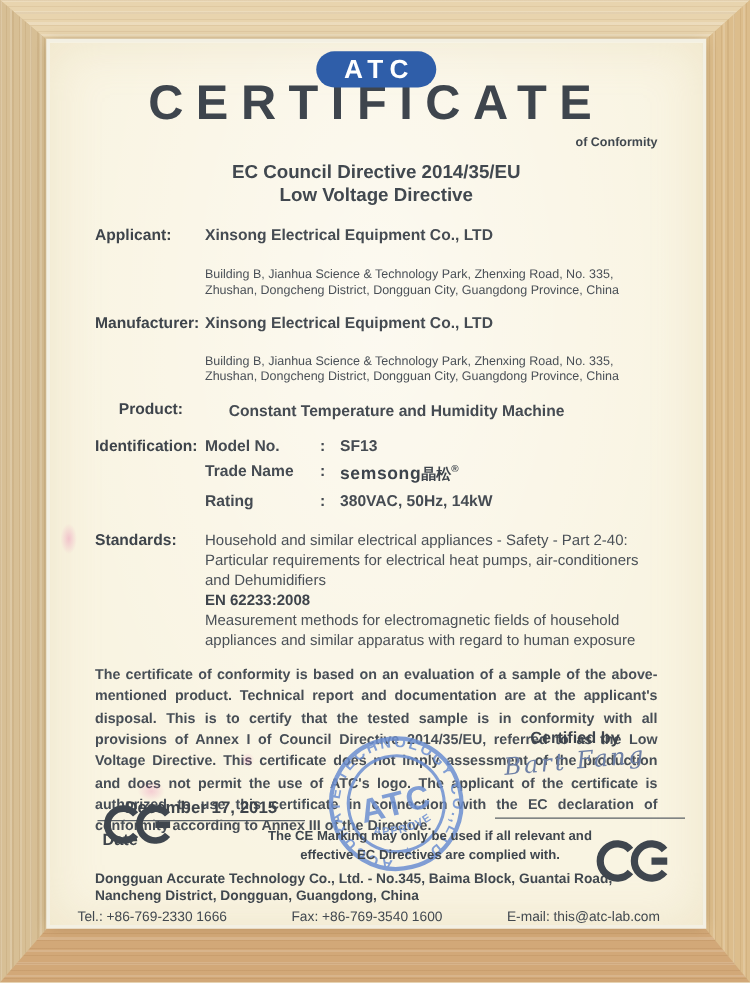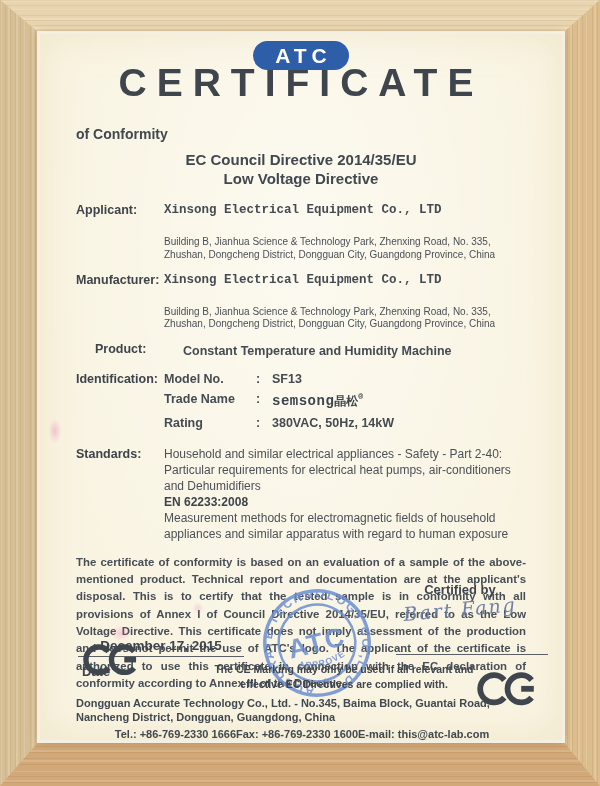--- a/index.html
+++ b/index.html
@@ -42,41 +42,41 @@
     color:#454b52;
   }
   .smudge{position:absolute;border-radius:50%;pointer-events:none;}
 
   
   .logo-pill{width:96px;height:29px;margin:7px auto 0;border-radius:15px;
     display:flex;align-items:center;justify-content:center;position:relative;z-index:3;}
   .logo-pill span{color:#fff;font-weight:bold;font-size:21px;letter-spacing:5px;padding-left:5px;}
   .cert-title{margin:-9px 0 0;text-align:center;font-size:39px;font-weight:bold;
     letter-spacing:10px;color:#3e454d;position:relative;z-index:2;}
-  .cert-sub{margin-top:21px;text-align:left;font-size:14px;font-weight:bold;color:#41484f;}
+  .cert-sub{margin-top:4px;text-align:right;font-size:10px;font-weight:bold;color:#41484f;}
   .directive{text-align:center;font-size:15px;font-weight:bold;color:#41484f;}
   .directive.d1{margin-top:9px;}
   .directive.d2{margin-top:2px;}
   .registration{margin-top:21px;text-align:center;font-size:15px;font-weight:bold;
     letter-spacing:.5px;color:#3e454d;}
 
   
   .rows{margin-top:16px;font-size:12.5px;}
   .frow{display:flex;margin-bottom:11px;}
   .flabel{width:88px;flex:0 0 88px;font-weight:bold;color:#3e444b;}
   .fvalue{flex:1;}
-  .fname{font-weight:bold;font-family:Liberation Mono, monospace;}
+  .fname{font-weight:bold;}
   .faddress{margin-top:19px;font-size:10px;line-height:1.28;color:#4a5057;}
   .frow.product{margin-bottom:14px;padding-left:19px;}
   .frow.product .fvalue{font-weight:bold;padding-top:2px;}
   .id-row{display:flex;margin-bottom:6px;}
   .id-key{width:92px;flex:0 0 92px;font-weight:bold;}
   .id-colon{width:16px;flex:0 0 16px;font-weight:bold;}
   .id-val{font-weight:bold;}
-  .tradename{font-family:Liberation Mono, monospace;font-weight:bold;font-size:14px;
+  .tradename{font-family:Liberation Sans, sans-serif;font-weight:bold;font-size:14px;
     letter-spacing:.5px;color:#3d444c;}
   .tradename .cjk{font-size:12px;letter-spacing:0;}
   .tradename sup{font-size:8px;}
   .std-line{line-height:1.33;font-size:12px;color:#4a5057;}
   .std-line.bold{font-weight:bold;color:#3e444b;}
 
   
   .statement{margin-top:10px;font-size:11.4px;font-weight:bold;line-height:1.52;
     text-align:justify;color:#474e56;}
 
@@ -94,22 +94,22 @@
     font-size:13px;font-weight:bold;color:#3e444b;}
   .stamp{position:absolute;left:218px;top:550px;width:118px;height:118px;
     transform:rotate(-14deg);opacity:.85;}
   .ce-note{position:absolute;left:164px;top:628px;width:280px;text-align:center;
     font-size:10.5px;font-weight:bold;line-height:1.4;color:#3f464e;}
   .ce-mark{position:absolute;}
   .ce-mark.left{left:42px;top:610px;width:58px;}
   .ce-mark.right{left:436px;top:638px;width:62px;}
   .footer-company{position:absolute;left:36px;right:34px;top:662px;
     font-size:11px;font-weight:bold;line-height:1.3;color:#41484f;}
-  .footer-contacts{position:absolute;left:36px;right:34px;top:694px;display:flex;
-    justify-content:center;font-size:11px;font-weight:bold;color:#41484f;}
+  .footer-contacts{position:absolute;left:22px;right:34px;top:694px;display:flex;
+    justify-content:space-between;font-size:11px;font-weight:normal;color:#41484f;}
 </style>
 </head>
 <body>
 
 <div class="frame frame-top"></div>
 <div class="frame frame-left"></div>
 <div class="frame frame-right"></div>
 <div class="frame frame-bottom"></div>
 
 <div class="paper">
@@ -217,16 +217,16 @@
     <path d="M 53.9 15.3 A 26 26 0 1 0 53.9 48.7" fill="none" stroke="#3f464e" stroke-width="11"></path>
     <path d="M 105.9 15.3 A 26 26 0 1 0 105.9 48.7" fill="none" stroke="#3f464e" stroke-width="11"></path>
     <line x1="86" y1="32" x2="110" y2="32" stroke="#3f464e" stroke-width="11"></line>
   </svg>
 
   <div class="ce-note">The CE Marking may only be used if all relevant and effective EC Directives are complied with.</div>
 
   <div class="footer-company">Dongguan Accurate Technology Co., Ltd. - No.345, Baima Block, Guantai Road, Nancheng District, Dongguan, Guangdong, China</div>
   <div class="footer-contacts">
     <span>Tel.: +86-769-2330 1666</span>
-    <span>Fax: +86-769-2330 1600</span>
+    <span>Fax: +86-769-3540 1600</span>
     <span>E-mail: this@atc-lab.com</span>
   </div>
 </div>
 
 </body></html>

